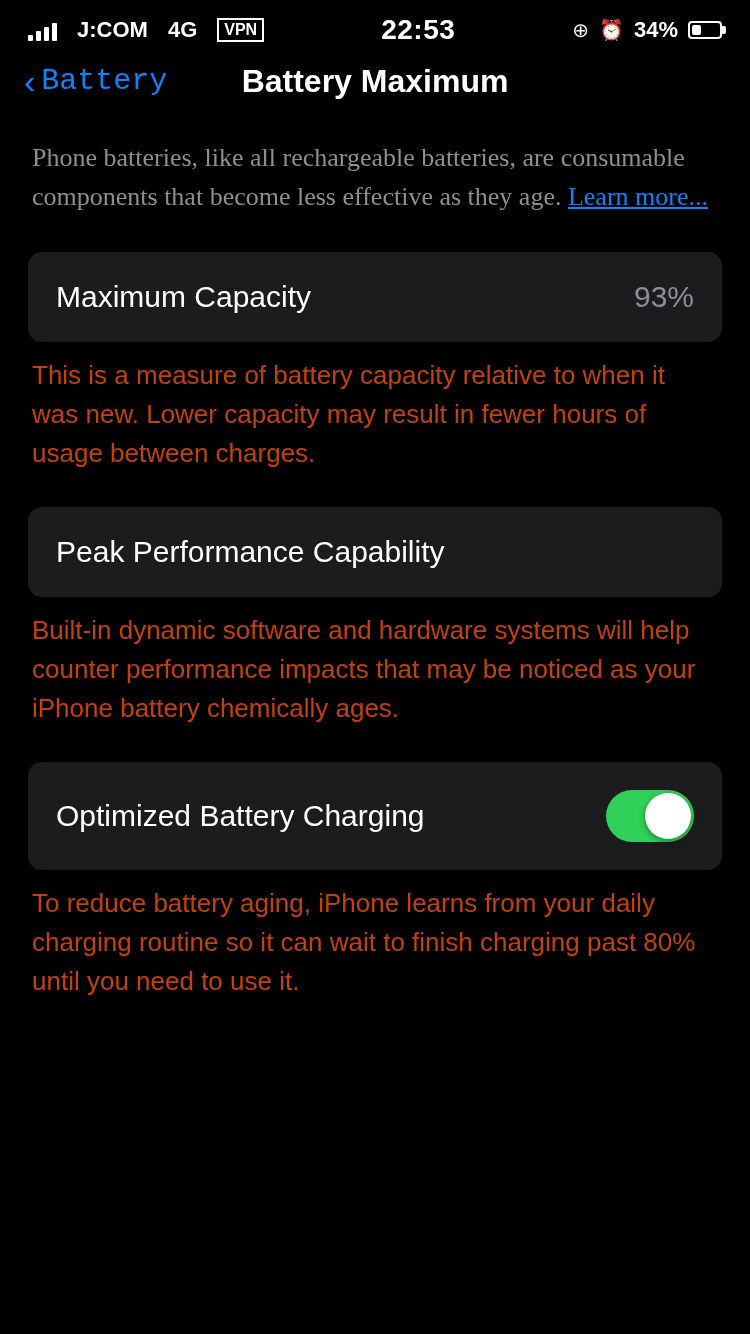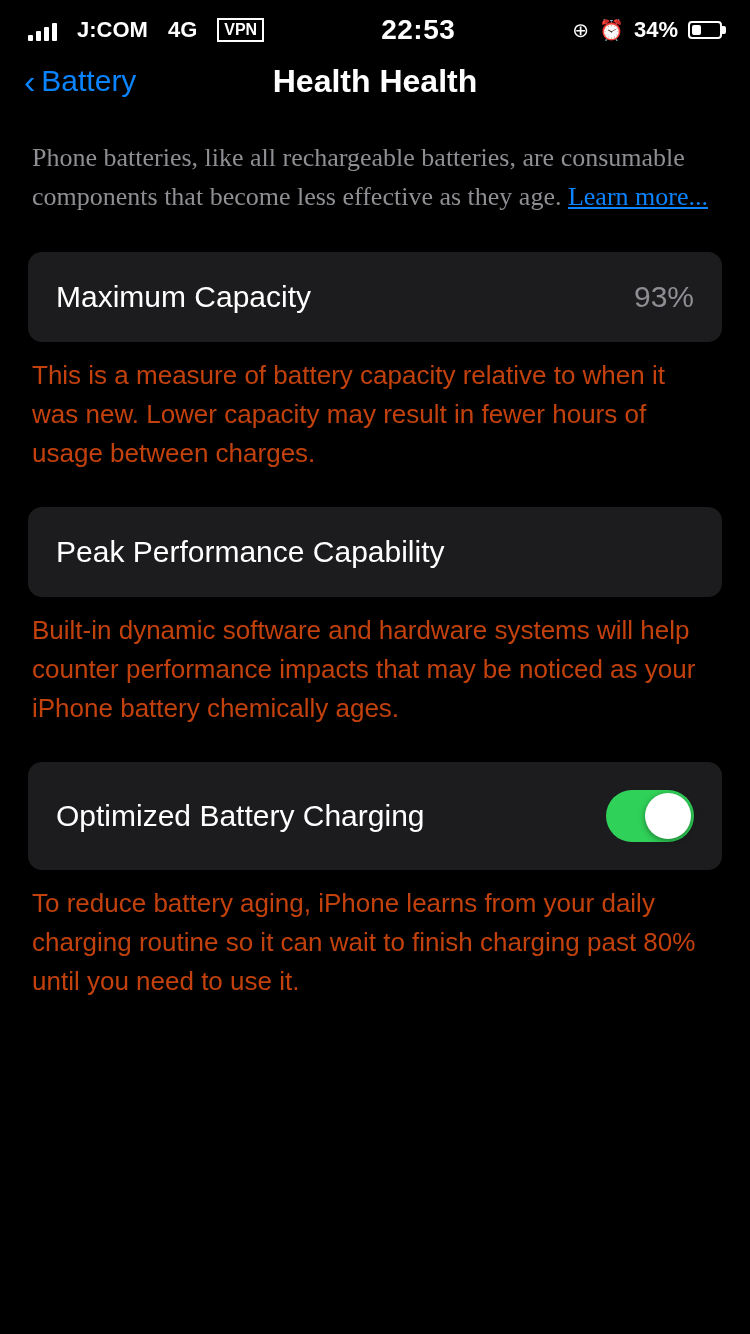--- a/index.html
+++ b/index.html
@@ -145,20 +145,21 @@
     .back-chevron {
       font-size: 34px;
       color: #0a84ff;
       font-weight: 300;
       line-height: 1;
     }
 
     .back-label {
       font-size: 30px;
       color: #0a84ff;
+      font-family: Liberation Mono, monospace;
     }
 
     .page-title {
       position: absolute;
       left: 50%;
       transform: translateX(-50%);
       font-size: 32px;
       font-weight: 700;
       color: #fff;
       white-space: nowrap;
@@ -269,21 +270,21 @@
       </div>
     </div>
   </div>
 </div>
 
 <div class="nav-header">
   <div class="back-btn">
     <span class="back-chevron">‹</span>
     <span class="back-label">Battery</span>
   </div>
-  <span class="page-title">Health Health</span>
+  <span class="page-title">Battery Maximum</span>
 </div>
 
 <div class="content">
 
   <p class="intro-text">
     <span>Phone batteries, like all rechargeable batteries, are consumable components that become less effective as they age.</span>
     <span> </span>
     <a class="learn-more" href="#">Learn more...</a>
   </p>
 

